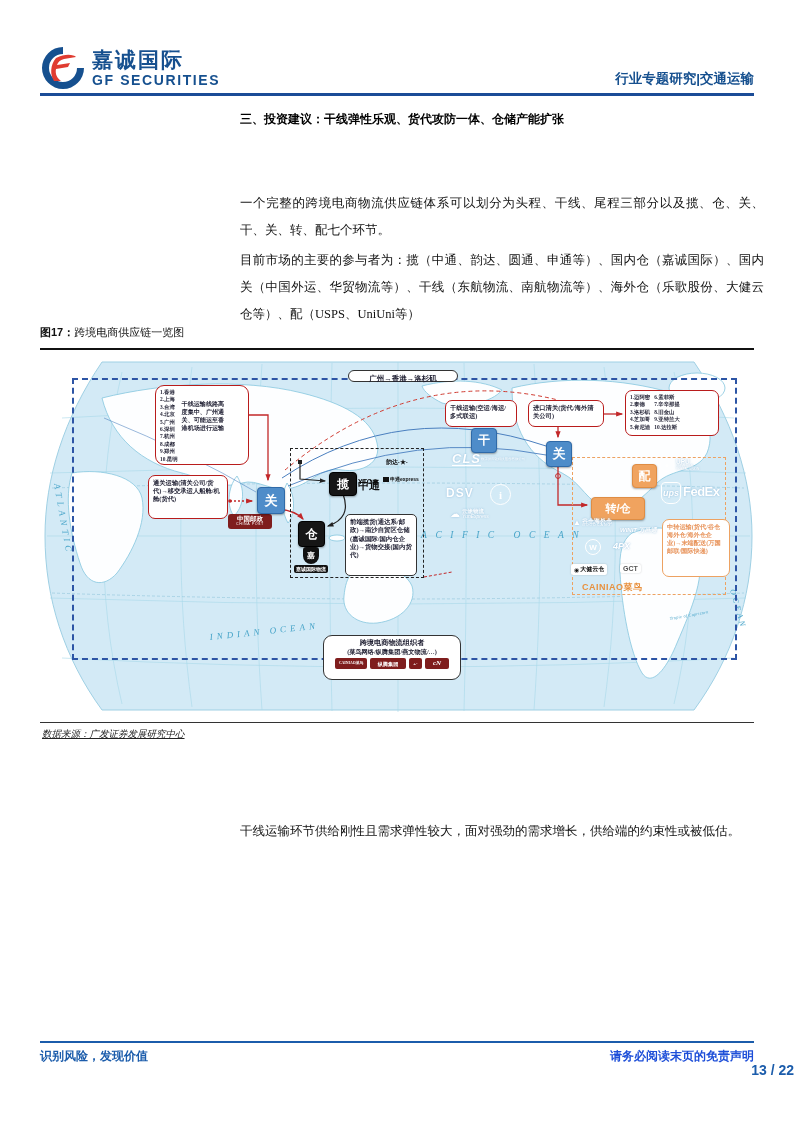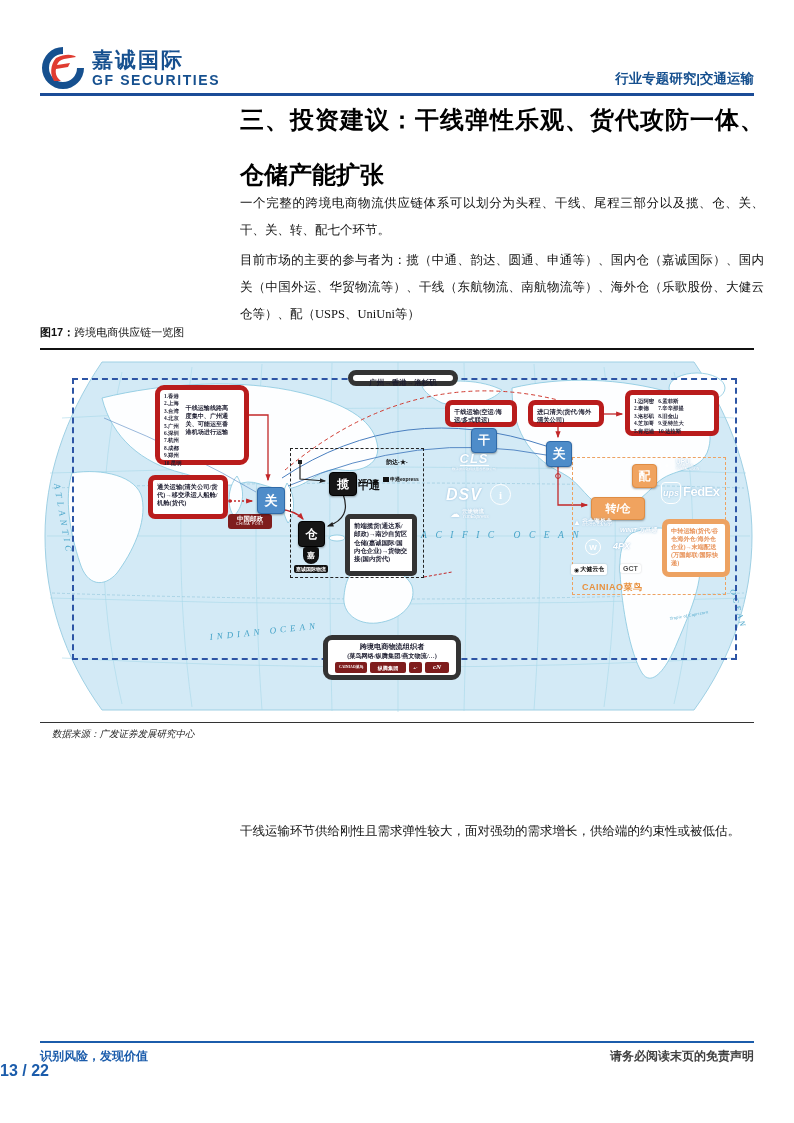--- a/index.html
+++ b/index.html
@@ -8,54 +8,54 @@
 
   
   .hdr-right{position:absolute;top:70px;right:40px;font-size:13.5px;font-weight:bold;color:#16508f;}
   .hdr-line{position:absolute;left:40px;top:93px;width:714px;height:3px;background:#1b4c97;}
   .logo-wrap{position:absolute;left:40px;top:45px;display:flex;align-items:center;}
   .logo-txt{margin-left:6px;color:#16508f;line-height:1;}
   .logo-cn{font-size:21px;font-weight:bold;letter-spacing:2px;}
   .logo-en{font-size:14px;font-weight:bold;letter-spacing:1.6px;margin-top:3px;}
 
   
-  .title{position:absolute;left:240px;top:92px;width:524px;font-size:24px;font-weight:bold;
+  .title{position:absolute;left:240px;top:92px;width:524px;font-size:12px;font-weight:bold;
          color:#000;line-height:55px;text-align:justify;font-family:"Liberation Sans",sans-serif;}
   .para{position:absolute;left:240px;width:524px;font-size:12.5px;line-height:27px;color:#111;
         text-align:justify;font-family:"Liberation Serif",serif;}
   .sec-head{position:absolute;left:240px;top:786px;width:524px;font-size:14.5px;font-weight:bold;color:#000;}
 
   .fig-caption{position:absolute;left:40px;top:325px;font-size:11px;color:#111;font-family:"Liberation Serif",serif;}
   .fig-caption b{font-family:"Liberation Sans",sans-serif;}
   .cap-line{position:absolute;left:40px;top:348px;width:714px;height:2px;background:#111;}
   .src-line{position:absolute;left:40px;top:722px;width:714px;height:1px;background:#333;}
-  .fig-source{position:absolute;left:52px;top:728px;font-size:9.5px;font-style:italic;color:#222;
-              font-family:"Liberation Serif",serif;}
+  .fig-source{position:absolute;left:42px;top:728px;font-size:9.5px;font-style:italic;color:#222;
+              font-family:"Liberation Serif",serif;text-decoration:underline;}
 
   
   .foot-line{position:absolute;left:40px;top:1041px;width:714px;height:2px;background:#1b5cab;}
   .foot-left{position:absolute;left:40px;top:1048px;font-size:12px;font-weight:bold;color:#1b5cab;}
-  .foot-right{position:absolute;right:40px;top:1048px;font-size:12px;font-weight:bold;color:#404040;}
-  .foot-page{position:absolute;left:0;right:0;top:1062px;text-align:left;font-size:16px;font-weight:bold;color:#1b5cab;}
+  .foot-right{position:absolute;right:40px;top:1048px;font-size:12px;font-weight:bold;color:#1d4ed8;}
+  .foot-page{position:absolute;left:0;right:0;top:1062px;text-align:right;font-size:14px;font-weight:bold;color:#1b5cab;}
 
   
   .figure{position:absolute;left:42px;top:358px;width:713px;height:357px;}
   .map-bg{position:absolute;left:0;top:0;}
   .region{position:absolute;pointer-events:none;}
   .r-outer{left:30px;top:20px;width:661px;height:278px;border:2px dashed #2d55a5;}
   .r-head{left:248px;top:90px;width:132px;height:128px;border:1.5px dashed #222;}
   .r-tail{left:530px;top:99px;width:152px;height:136px;border:1.5px dashed #eda262;}
 
   .nbox{position:absolute;display:flex;align-items:center;justify-content:center;color:#fff;
         font-weight:bold;border-radius:4px;box-shadow:0 1px 2px rgba(0,0,0,.35);}
   .nblue{background:#4e8cc9;border:1px solid #2f6aa8;}
   .nblack{background:#161616;border:1px solid #000;}
   .norange{background:#f0a35f;border:1px solid #df8d44;}
 
-  .wbox{position:absolute;background:#fff;border:5px solid #b91c1c;border-radius:7px;font-weight:bold;
+  .wbox{position:absolute;background:#fff;border:1px solid #b91c1c;border-radius:7px;font-weight:bold;
         color:#1d1d30;padding:3px 4px;font-size:6.3px;line-height:1.3;font-family:"Liberation Serif",serif;
         box-sizing:border-box;}
   .wbox.bblack{border-color:#333;border-radius:5px;}
   .wbox.borange{border-color:#eda262;color:#e8935a;}
 
   .citylist{display:flex;gap:4px;}
   .citylist .col div{font-size:5.4px;line-height:7.4px;font-weight:bold;white-space:nowrap;}
 
   .chip{position:absolute;display:flex;align-items:center;justify-content:center;white-space:nowrap;}
   .wtxt{color:#fff;text-shadow:0 0 2px rgba(120,170,210,.8);}
@@ -223,25 +223,25 @@
       </div>
 
     <div class="chip" style="left:252px;top:189px;flex-direction:column;">
       <div class="shield">嘉</div>
       <div class="banner">嘉诚国际物流</div>
     </div>
 
     <div class="wbox bblack" style="left:303px;top:156px;width:72px;height:62px;font-size:6.4px;">前端揽货(通达系/邮政)→南沙自贸区仓储(嘉诚国际/国内仓企业)→货物交接(国内货代)</div>
 
     <div class="wbox" style="left:403px;top:42px;width:72px;height:27px;">干线运输(空运/海运/多式联运)</div>
-    <div class="chip" style="left:410px;top:94px;flex-direction:column;line-height:1;">
+    <div class="chip" style="left:410px;top:94px;flex-direction:row;line-height:1;">
       <span class="wtxt" style="font-size:13px;font-weight:900;font-style:italic;letter-spacing:1px;border-bottom:1.5px solid #fff;">CLS</span>
       <span class="wtxt" style="font-size:3.4px;margin-top:2px;">数字供应链科技股份有限公司</span>
     </div>
-    <div class="chip wtxt" style="left:404px;top:128px;font-size:16px;font-weight:900;font-style:italic;letter-spacing:1px;">DSV</div>
+    <div class="chip wtxt" style="left:404px;top:128px;font-size:12px;font-weight:900;letter-spacing:1px;">DSV</div>
     <div class="ring" style="position:absolute;left:448px;top:126px;width:19px;height:19px;font-size:11px;font-family:'Liberation Serif',serif;">i</div>
     <div class="chip" style="left:408px;top:150px;">
       <span class="wtxt" style="font-size:10px;margin-right:2px;">☁</span>
       <span style="display:flex;flex-direction:column;line-height:1.1;">
         <span class="wtxt" style="font-size:5.5px;font-weight:bold;">云途物流</span>
         <span class="wtxt" style="font-size:5px;font-style:italic;">YunExpress</span>
       </span>
     </div>
 
     <div class="wbox" style="left:486px;top:42px;width:76px;height:27px;">进口清关(货代/海外清关公司)</div>

